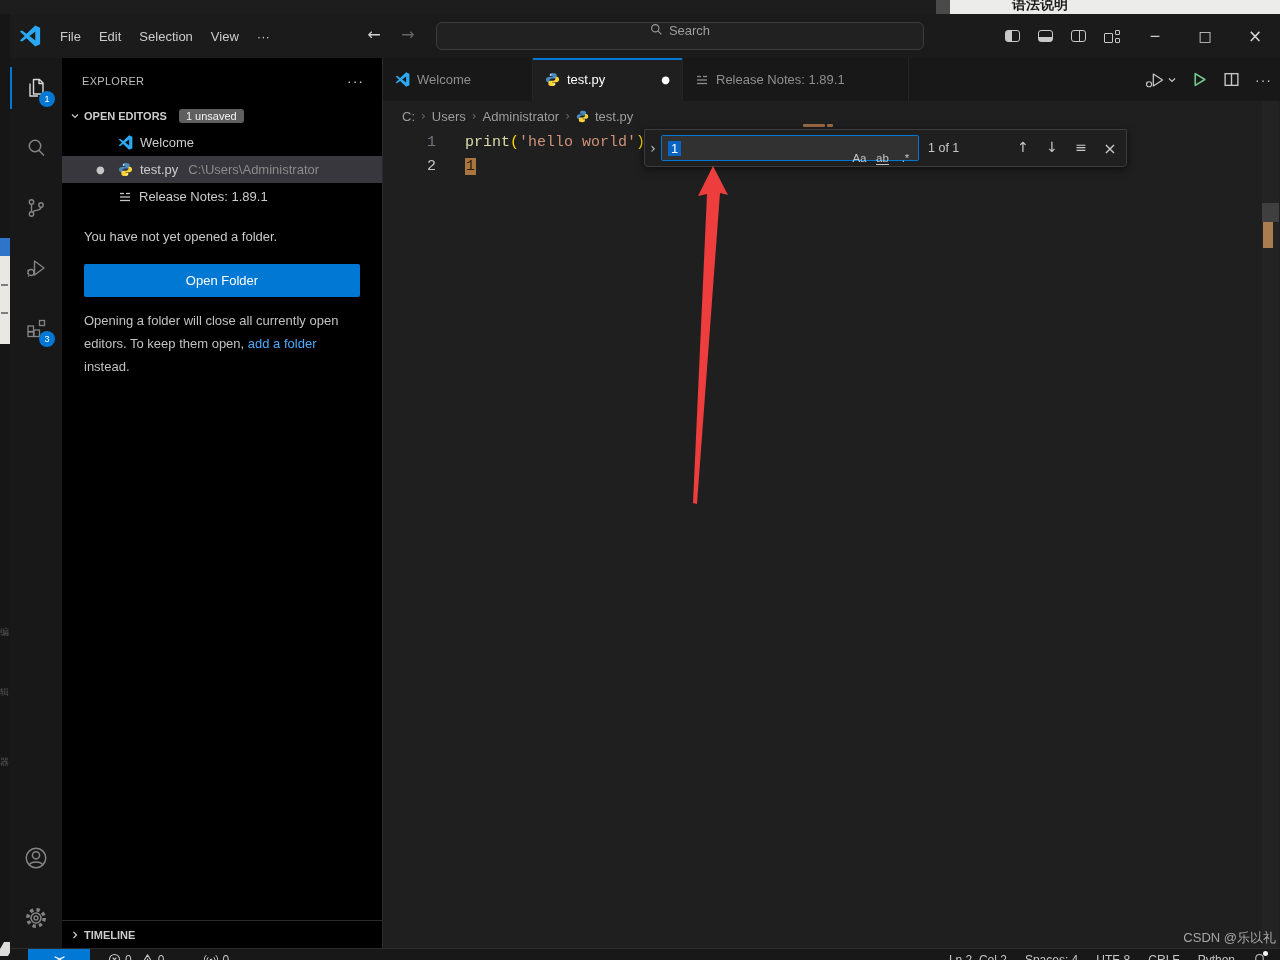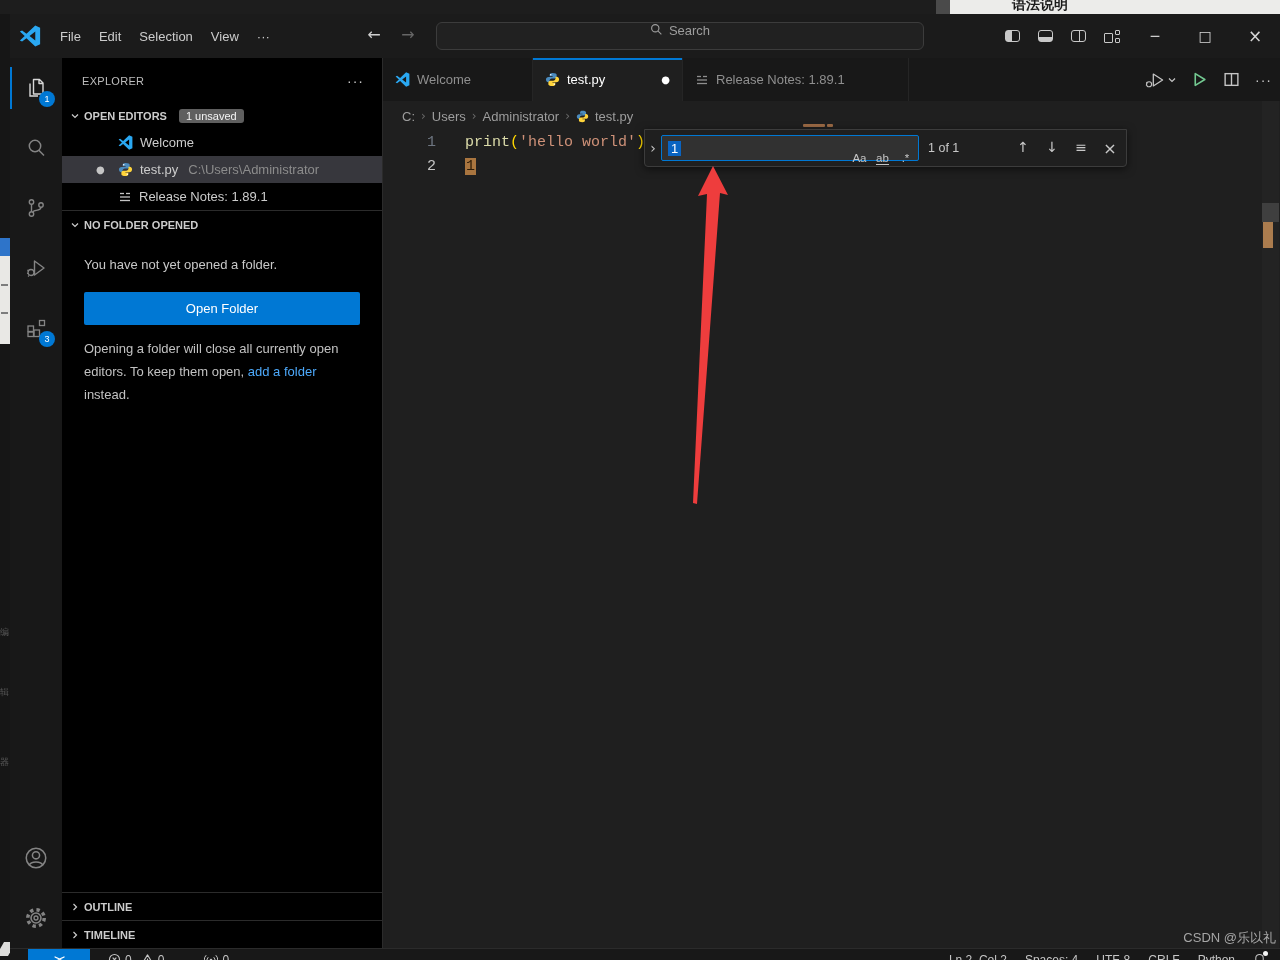--- a/index.html
+++ b/index.html
@@ -301,42 +301,30 @@
         <div class="oe-row">
           <svg width="14" height="14" viewBox="0 0 14 14">
             <line x1="2" y1="3.5" x2="6" y2="3.5" stroke="#c5c5c5" stroke-width="1.3"></line>
             <line x1="8" y1="3.5" x2="12" y2="3.5" stroke="#c5c5c5" stroke-width="1.3"></line>
             <line x1="2" y1="7" x2="12" y2="7" stroke="#c5c5c5" stroke-width="1.3"></line>
             <line x1="2" y1="10.5" x2="12" y2="10.5" stroke="#c5c5c5" stroke-width="1.3"></line>
           </svg>
           <span>Release Notes: 1.89.1</span>
         </div>
 
-        <div class="sec-head bordered">
-          <svg width="10" height="10" viewBox="0 0 10 10">
-            <path d="M2 3.5 L5 6.5 L8 3.5" stroke="#cccccc" fill="none" stroke-width="1.2"></path>
-          </svg>
-          <span>NO FOLDER OPENED</span>
-        </div>
 
         <div class="nf-body">
           <div>You have not yet opened a folder.</div>
           <button class="btn-open">Open Folder</button>
           <div class="nf-note">
             <span>Opening a folder will close all currently open editors. To keep them open, </span><span class="link">add a folder</span><span> instead.</span>
           </div>
         </div>
 
         <div class="sb-bottom">
-          <div class="sec-head bordered">
-            <svg width="10" height="10" viewBox="0 0 10 10" style="transform:rotate(-90deg);">
-              <path d="M2 3.5 L5 6.5 L8 3.5" stroke="#cccccc" fill="none" stroke-width="1.2"></path>
-            </svg>
-            <span>OUTLINE</span>
-          </div>
           <div class="sec-head bordered">
             <svg width="10" height="10" viewBox="0 0 10 10" style="transform:rotate(-90deg);">
               <path d="M2 3.5 L5 6.5 L8 3.5" stroke="#cccccc" fill="none" stroke-width="1.2"></path>
             </svg>
             <span>TIMELINE</span>
           </div>
         </div>
       </div>
 
       <div class="editor">

